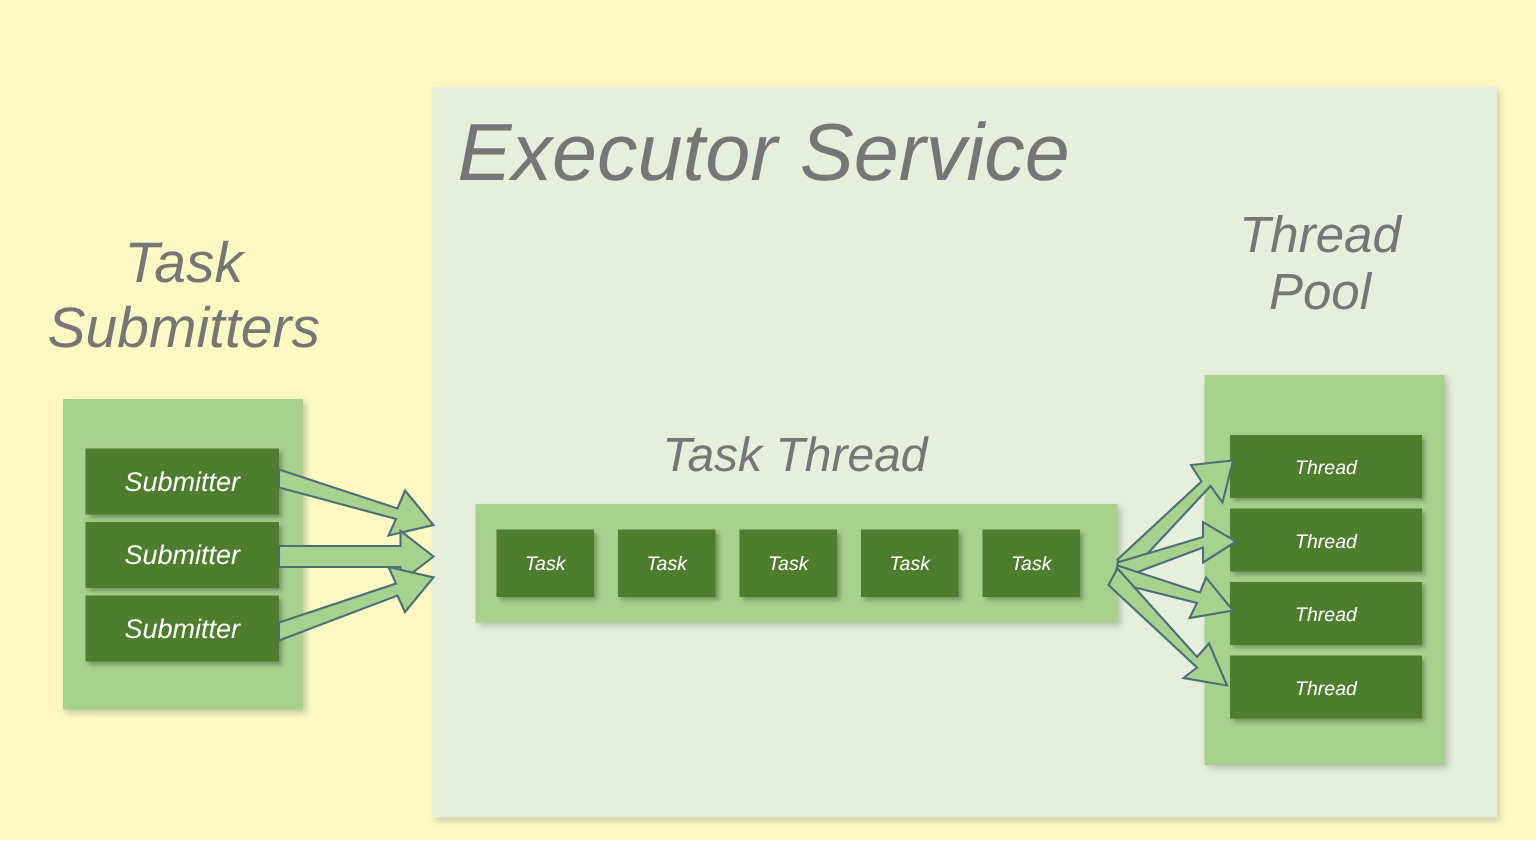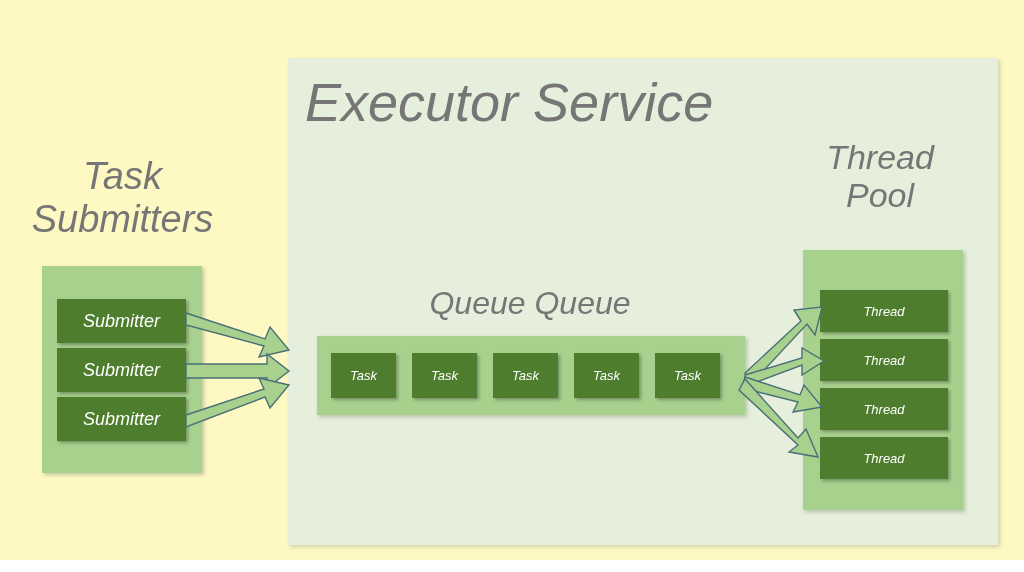--- a/index.html
+++ b/index.html
@@ -112,21 +112,21 @@
 Submitters</div>
 
   <div class="mid-box" id="submitters-container" style="left:42px; top:266px; width:160px; height:207px;"></div>
 
   <div class="dark-box label-sm" style="left:57px; top:299px; width:129px; height:44px;">Submitter</div>
 
   <div class="dark-box label-sm" style="left:57px; top:348px; width:129px; height:44px;">Submitter</div>
 
   <div class="dark-box label-sm" style="left:57px; top:397px; width:129px; height:44px;">Submitter</div>
 
-  <div class="heading" id="queue-title">Queue Queue</div>
+  <div class="heading" id="queue-title">Task Thread</div>
 
   <div class="mid-box" id="queue-container" style="left:317px; top:336px; width:428px; height:79px;"></div>
 
   <div class="dark-box label-xs" style="left:331px; top:353px; width:65px; height:45px;">Task</div>
 
   <div class="dark-box label-xs" style="left:412px; top:353px; width:65px; height:45px;">Task</div>
 
   <div class="dark-box label-xs" style="left:493px; top:353px; width:65px; height:45px;">Task</div>
 
   <div class="dark-box label-xs" style="left:574px; top:353px; width:65px; height:45px;">Task</div>

